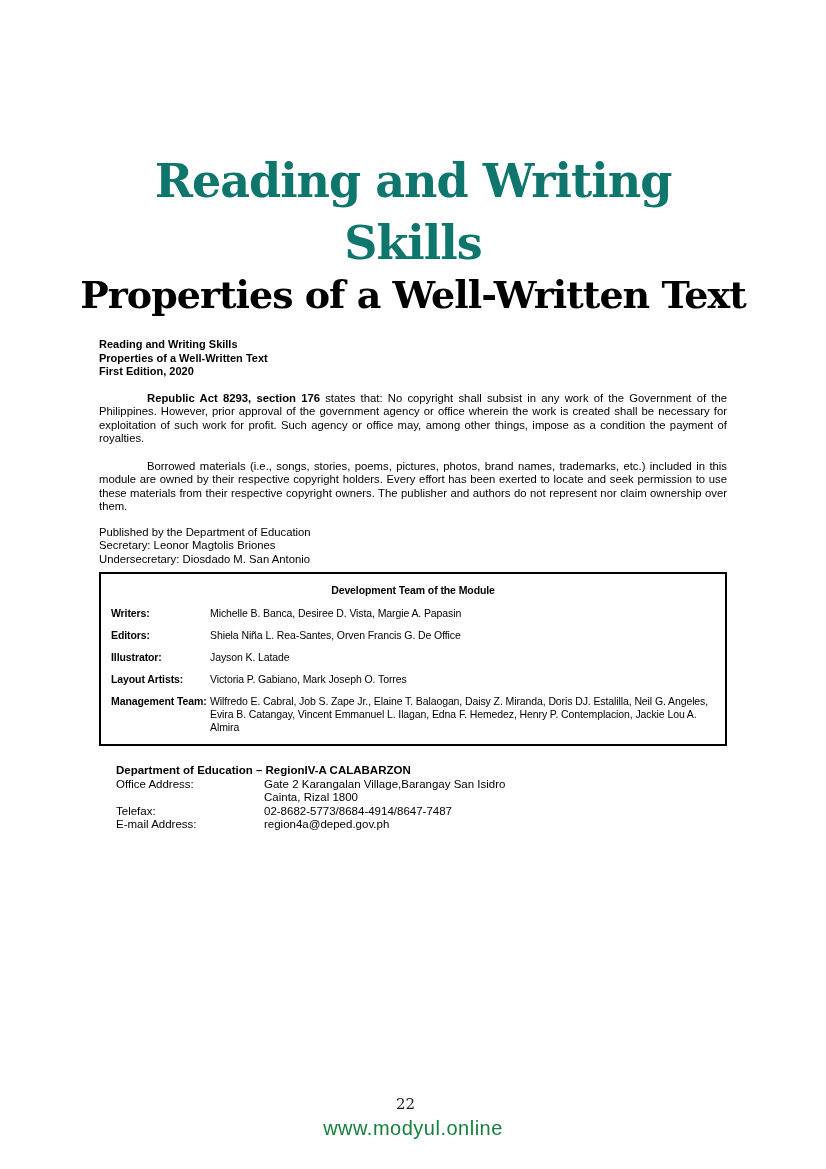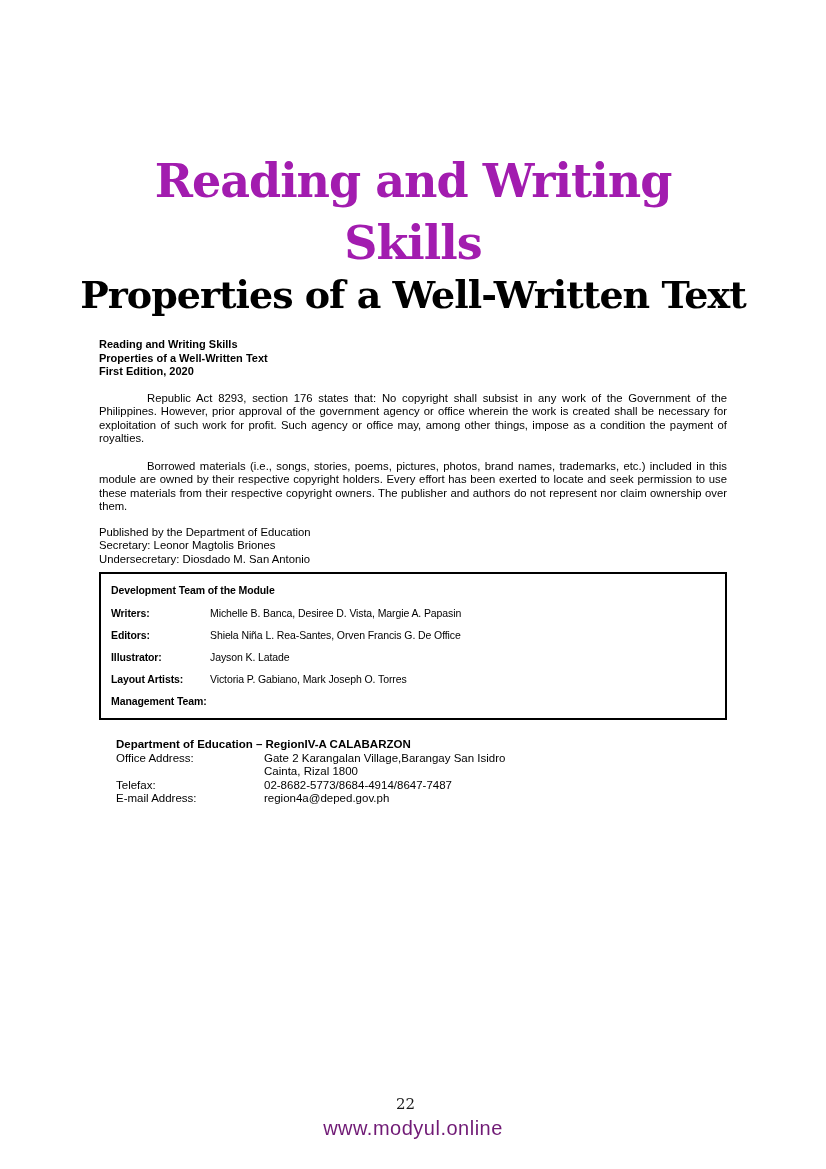--- a/index.html
+++ b/index.html
@@ -15,21 +15,21 @@
 
   
   .title {
     padding-top: 150px;
     text-align: center;
     font-family: "DejaVu Serif", serif;
     font-weight: bold;
     font-size: 46px;
     line-height: 62px;
     letter-spacing: -1px;
-    color: #a21caf;
+    color: #0f766e;
   }
   .subtitle {
     margin-top: -2px;
     text-align: center;
     font-family: "DejaVu Serif", serif;
     font-weight: bold;
     font-size: 38px;
     line-height: 46px;
     letter-spacing: -1px;
     color: #000;
@@ -49,41 +49,41 @@
   }
 
   .para {
     font-size: 11.3px;
     line-height: 13.5px;
     text-align: justify;
     text-indent: 48px;
   }
   .para-1 { margin-top: 13px; }
   .para-2 { margin-top: 14px; }
-  .para .lead-bold { font-weight: normal; }
+  .para .lead-bold { font-weight: bold; }
 
   .publisher {
     margin-top: 12px;
     font-size: 11.3px;
     line-height: 13.5px;
     white-space: pre-line;
   }
 
   
   .dev-table {
     margin-top: 6px;
     width: 628px;
     border: 2.5px solid #000;
     padding: 10px 10px 10px 10px;
     font-size: 10.5px;
     line-height: 13px;
     letter-spacing: -0.1px;
   }
   .dev-table .dev-header {
-    text-align: left;
+    text-align: center;
     font-weight: bold;
     margin-bottom: 10px;
   }
   .dev-row { display: flex; margin-bottom: 9px; }
   .dev-row:last-child { margin-bottom: 0; }
   .dev-row .label { width: 99px; flex: 0 0 99px; font-weight: bold; }
   .dev-row .value { flex: 1 1 auto; white-space: pre-line; }
 
   
   .address {
@@ -106,21 +106,21 @@
     font-size: 15px;
     line-height: 18px;
     color: #1a1a1a;
   }
   .watermark {
     position: absolute;
     top: 1116px; left: 0; width: 826px;
     text-align: center;
     font-size: 20px;
     line-height: 24px;
-    color: #701a75;
+    color: #15803d;
     letter-spacing: 0.5px;
   }
 </style>
 </head>
 <body>
 
 <div class="page">
 
   <h1 class="title"><span>Reading and Writing</span><br><span>Skills</span></h1>
 
@@ -154,20 +154,22 @@
       <div class="dev-row">
         <div class="label">Illustrator:</div>
         <div class="value">Jayson K. Latade</div>
       </div>
       <div class="dev-row">
         <div class="label">Layout Artists:</div>
         <div class="value">Victoria P. Gabiano, Mark Joseph O. Torres</div>
       </div>
       <div class="dev-row">
         <div class="label">Management Team:</div>
+        <div class="value">Wilfredo E. Cabral, Job S. Zape Jr., Elaine T. Balaogan, Daisy Z. Miranda, Doris DJ. Estalilla, Neil G. Angeles,
+Evira B. Catangay, Vincent Emmanuel L. Ilagan, Edna F. Hemedez, Henry P. Contemplacion, Jackie Lou A. Almira</div>
       </div>
     </div>
 
     <div class="address">
       <div class="addr-header">Department of Education – RegionIV-A CALABARZON</div>
       <div class="addr-row">
         <div class="label">Office Address:</div>
         <div class="value">Gate 2 Karangalan Village,Barangay San Isidro
 Cainta, Rizal 1800</div>
       </div>

